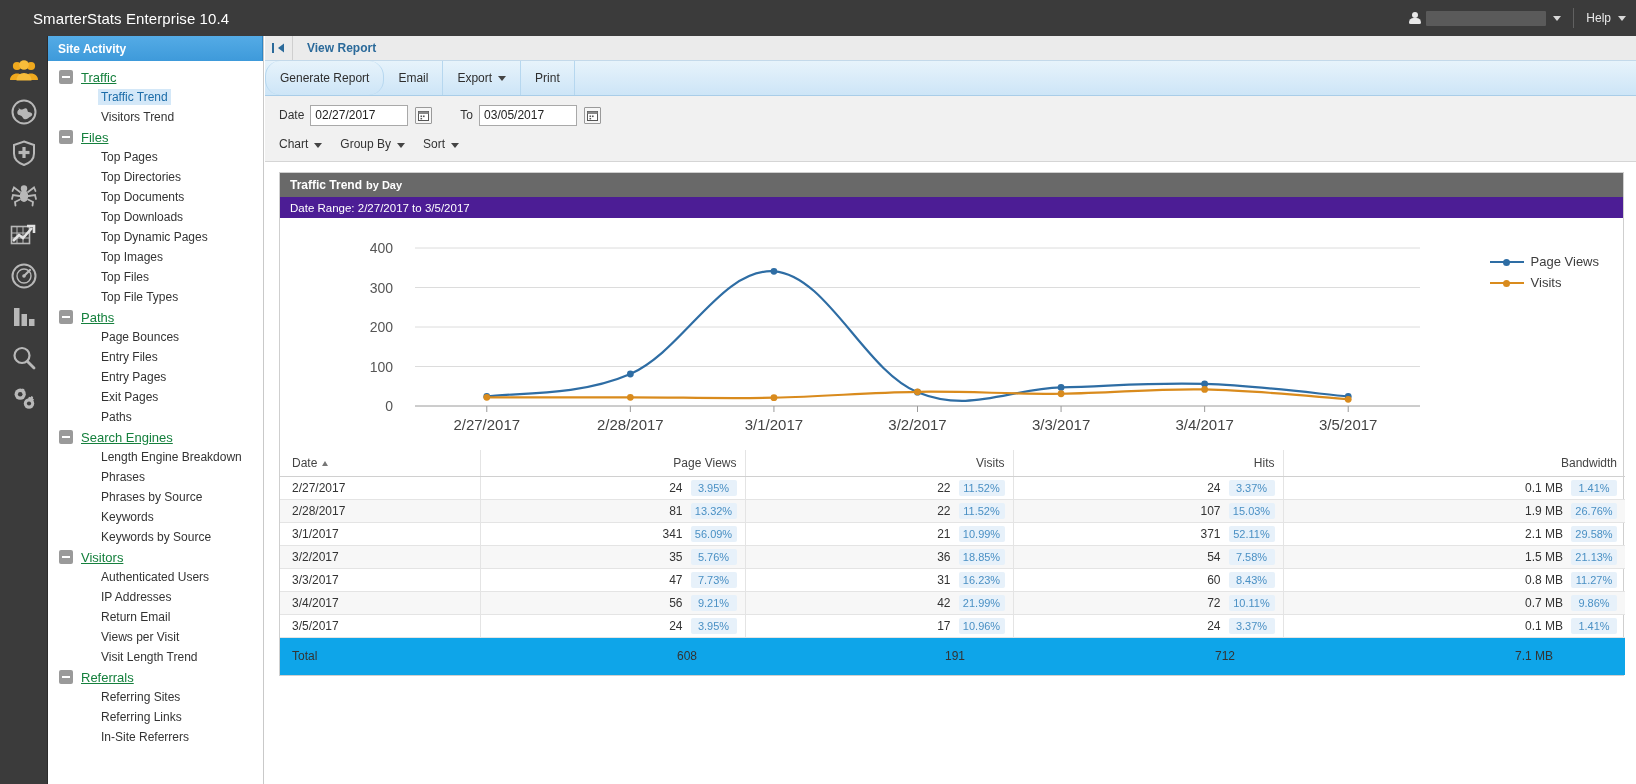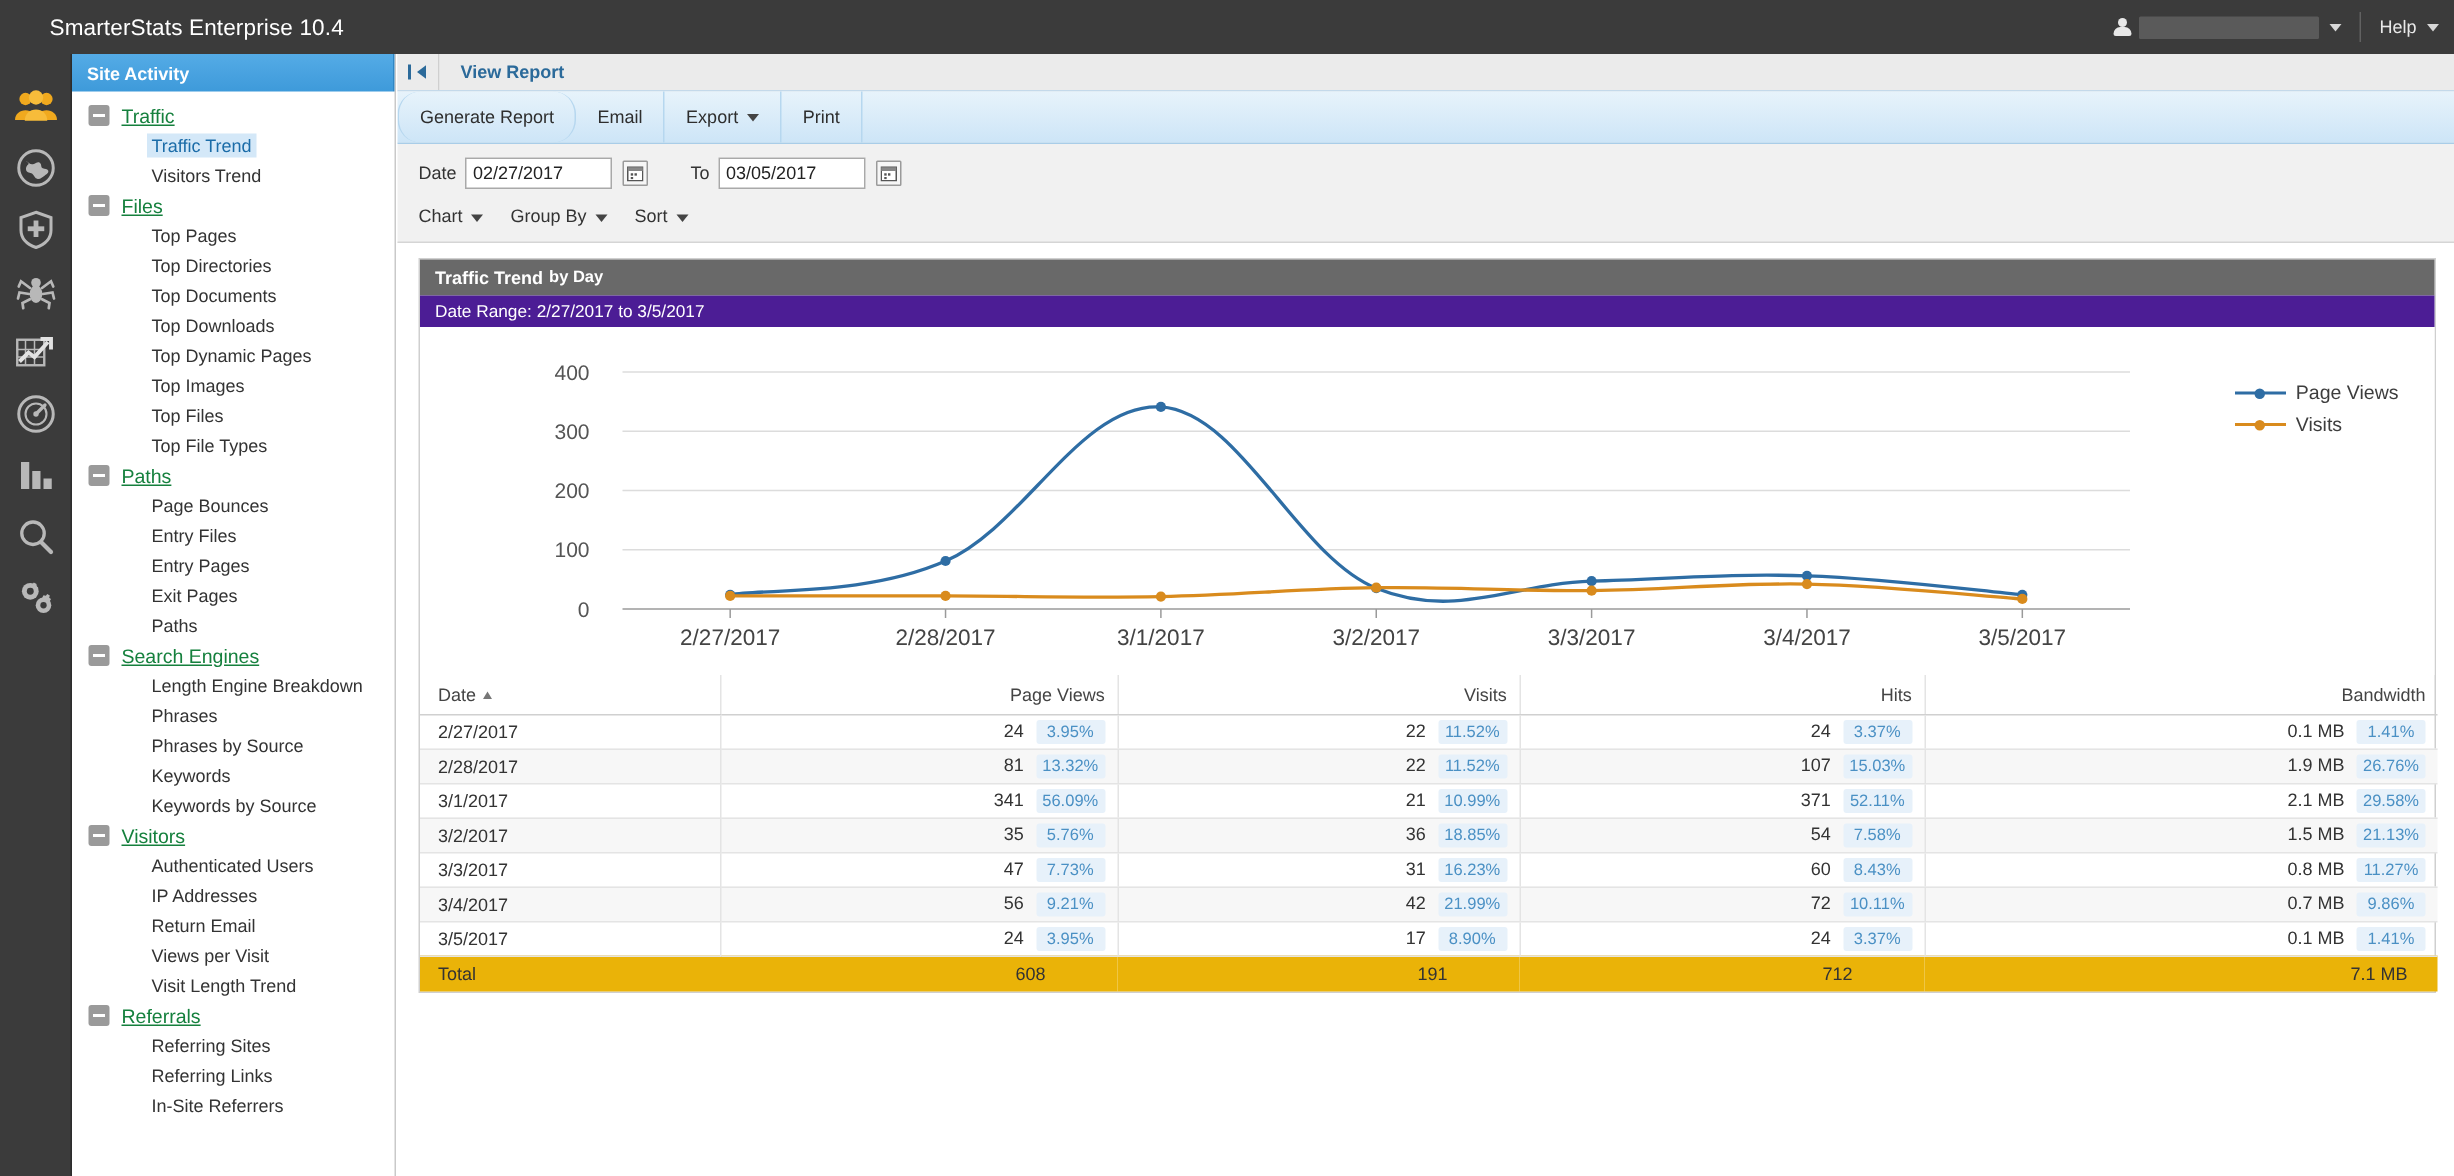--- a/index.html
+++ b/index.html
@@ -202,21 +202,21 @@
     display:inline-block; min-width: 46px; text-align: center;
     background: #e7f1fa; color: #4a90c4; font-size: 11px;
     padding: 2px 4px; margin-left: 8px; border-radius: 2px;
   }
   .sort-caret {
     display:inline-block;width:0;height:0;
     border-left:3.5px solid transparent;border-right:3.5px solid transparent;
     border-bottom:5px solid #777; margin-left:5px; vertical-align: middle;
   }
   tr.total-row td {
-    background: #eab308; height: 24px; border-bottom: none;
+    background: #0ea5e9; height: 38px; border-bottom: none;
     border-top: 1px solid #d0d0d0; color: #333;
   }
   tr.total-row td.first { border-right: none; }
   .colsep { border-left: 1px solid #e4e4e4; }
 </style>
 </head>
 <body>
 
 <div id="app">
 
@@ -645,30 +645,30 @@
               <tr class="alt">
                 <td class="first">3/4/2017</td>
                 <td class="colsep"><span class="cellnum">56</span><span class="pct">9.21%</span></td>
                 <td class="colsep"><span class="cellnum">42</span><span class="pct">21.99%</span></td>
                 <td class="colsep"><span class="cellnum">72</span><span class="pct">10.11%</span></td>
                 <td class="colsep"><span class="cellnum">0.7 MB</span><span class="pct">9.86%</span></td>
               </tr>
               <tr class="">
                 <td class="first">3/5/2017</td>
                 <td class="colsep"><span class="cellnum">24</span><span class="pct">3.95%</span></td>
-                <td class="colsep"><span class="cellnum">17</span><span class="pct">8.90%</span></td>
+                <td class="colsep"><span class="cellnum">17</span><span class="pct">10.96%</span></td>
                 <td class="colsep"><span class="cellnum">24</span><span class="pct">3.37%</span></td>
                 <td class="colsep"><span class="cellnum">0.1 MB</span><span class="pct">1.41%</span></td>
               </tr>
               <tr class="total-row">
                 <td class="first">Total</td>
                 <td style="padding-right:48px">608</td>
                 <td style="padding-right:48px">191</td>
                 <td style="padding-right:48px">712</td>
-                <td style="padding-right:20px">7.1 MB</td>
+                <td style="padding-right:72px">7.1 MB</td>
               </tr>
             </tbody>
         </table>
 
       </div>
     </div>
   </div>
 </div>
 
 </body></html>

